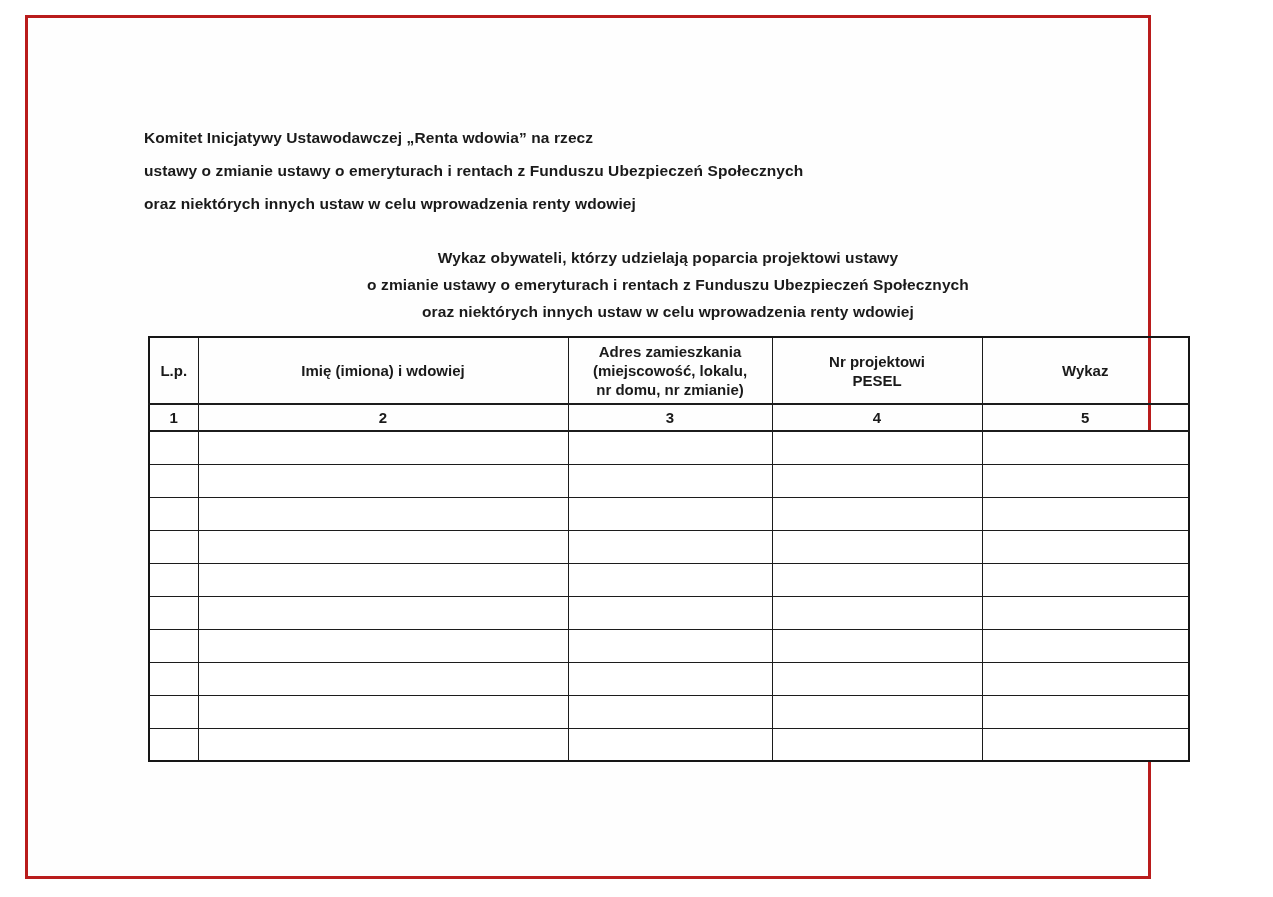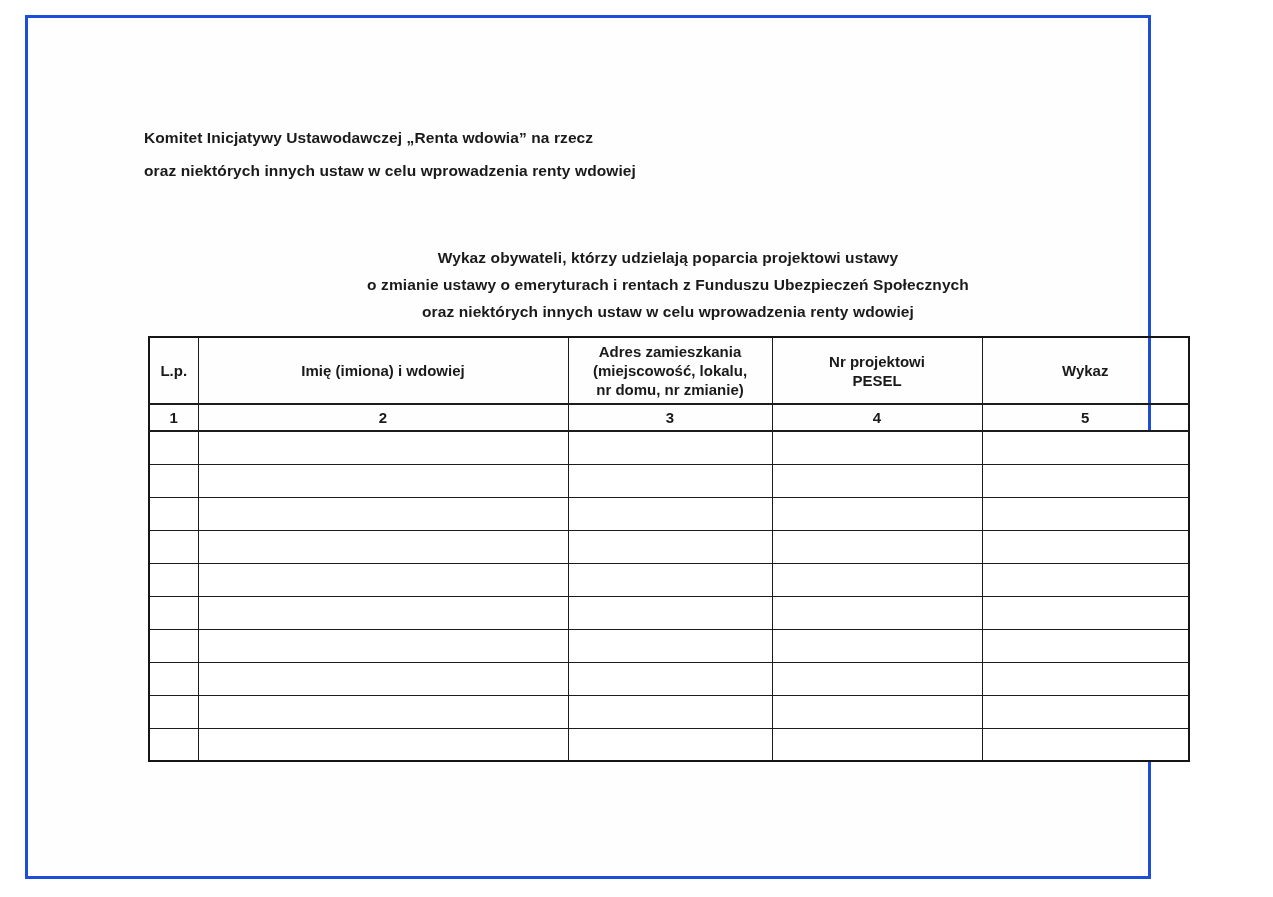--- a/index.html
+++ b/index.html
@@ -14,21 +14,21 @@
     height: 897px;
     background: #ffffff;
     overflow: hidden;
   }
   .page-frame {
     position: absolute;
     left: 25px;
     top: 15px;
     width: 1126px;
     height: 864px;
-    border: 3px solid #1d4ed8;
+    border: 3px solid #b91c1c;
     box-sizing: border-box;
     background: #fefefe;
   }
   .committee-header {
     position: absolute;
     left: 116px;
     top: 103px;
     font-size: 15.5px;
     font-weight: bold;
     color: #1a1a1a;
@@ -82,20 +82,21 @@
   tr.empty-row td { background: #ffffff; }
 </style>
 </head>
 <body>
 
 <div class="page">
   <div class="page-frame">
 
     <div class="committee-header">
       <div>Komitet Inicjatywy Ustawodawczej „Renta wdowia” na rzecz</div>
+      <div>ustawy o zmianie ustawy o emeryturach i rentach z Funduszu Ubezpieczeń Społecznych</div>
       <div>oraz niektórych innych ustaw w celu wprowadzenia renty wdowiej</div>
     </div>
 
     <div class="form-title">
       <div>Wykaz obywateli, którzy udzielają poparcia projektowi ustawy</div>
       <div>o zmianie ustawy o emeryturach i rentach z Funduszu Ubezpieczeń Społecznych</div>
       <div>oraz niektórych innych ustaw w celu wprowadzenia renty wdowiej</div>
     </div>
 
     <table class="signature-table">

